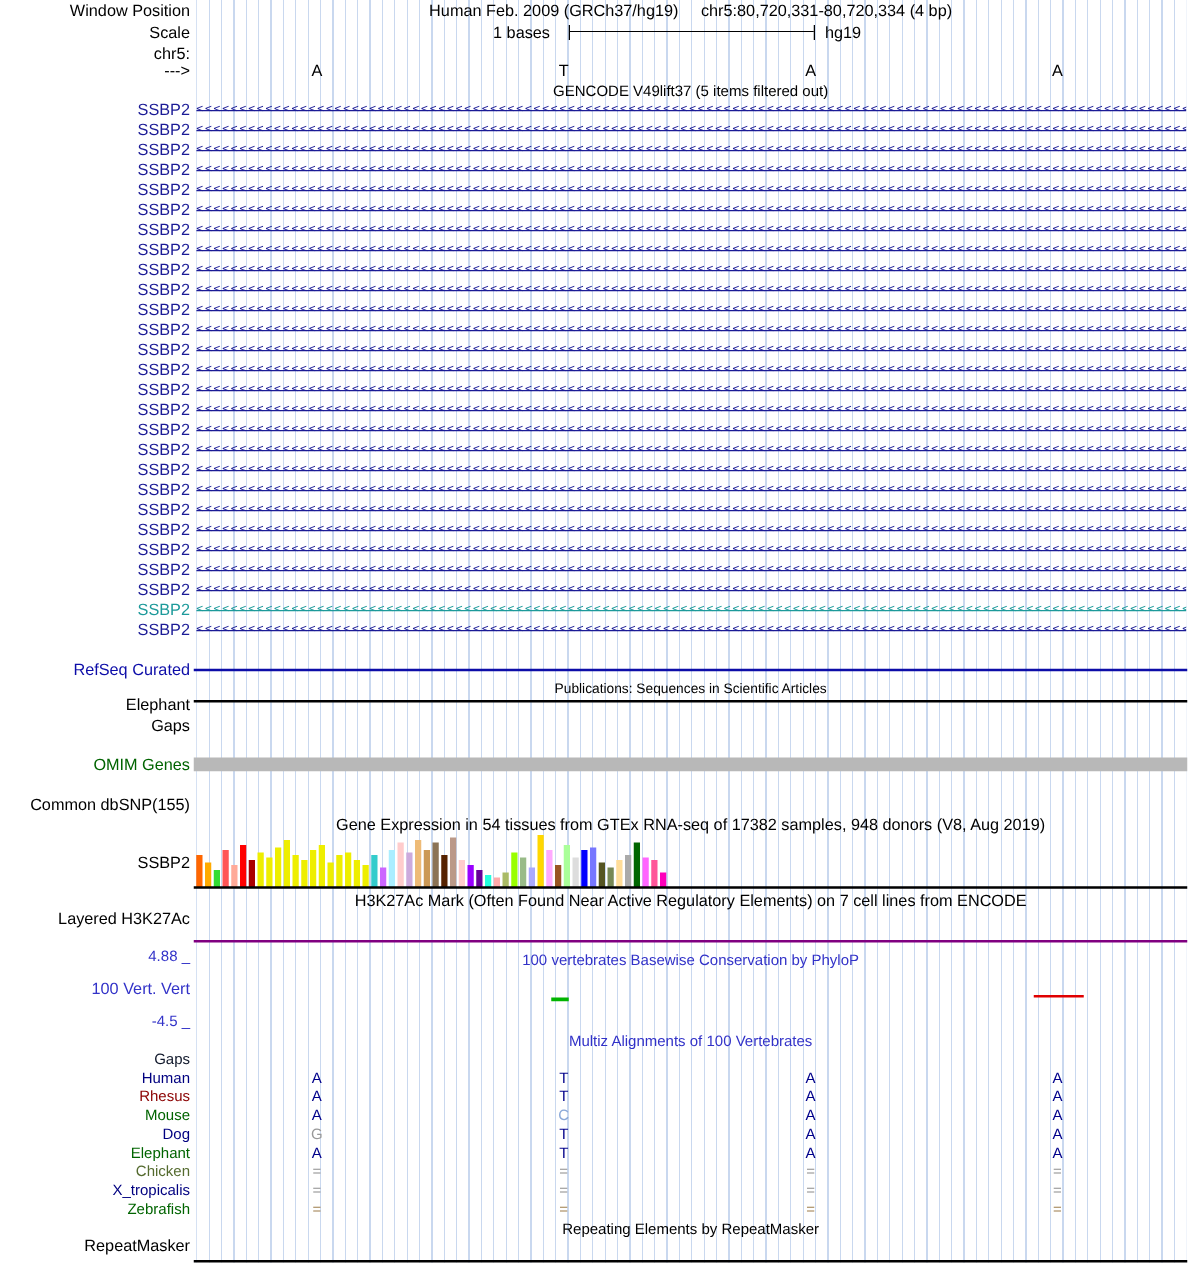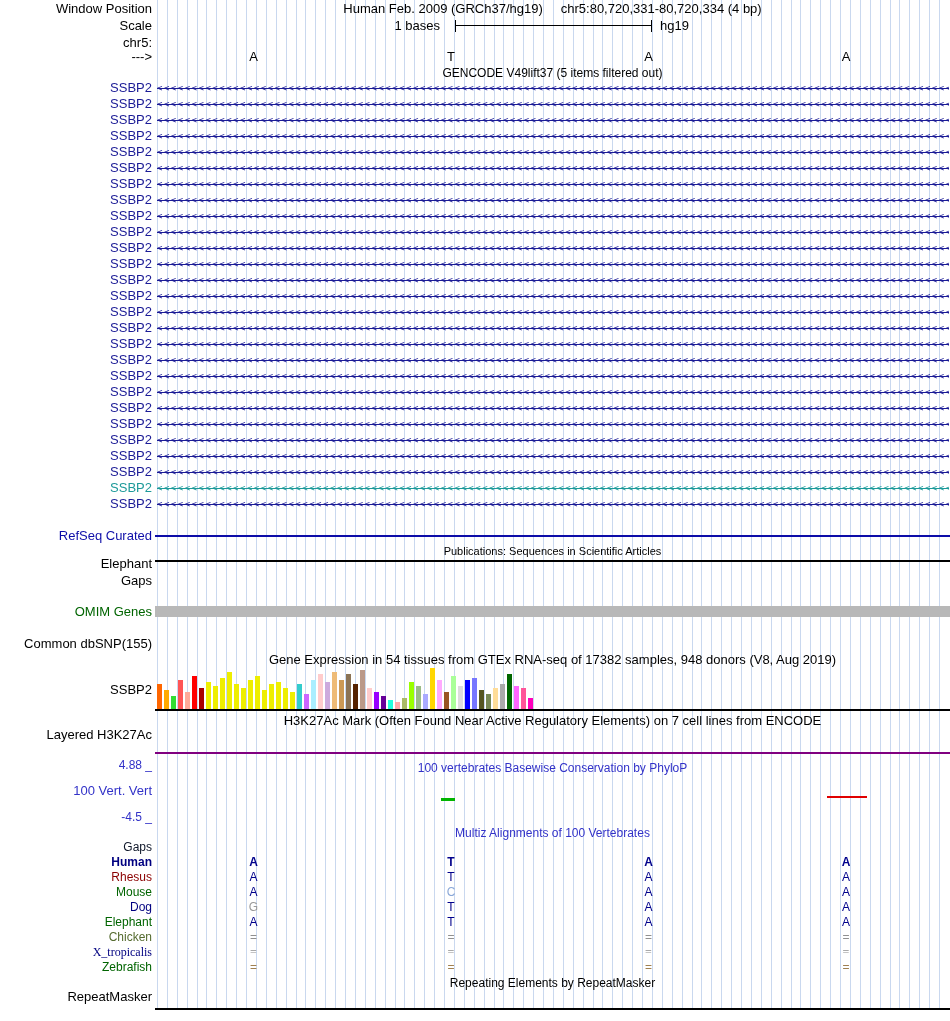--- a/index.html
+++ b/index.html
@@ -336,21 +336,21 @@
   <div class="layer">
       <div class="mark" style="left: 441px; top: 798px; width: 14px; height: 3px; background: rgb(0, 180, 0);"></div>
       <div class="mark" style="left: 827px; top: 796px; width: 40px; height: 2px; background: rgb(224, 0, 0);"></div>
     </div>
 
   <div class="title f12" style="top: 826px; color: rgb(50, 50, 200);">Multiz Alignments of 100 Vertebrates</div>
   <div class="layer">
       <div class="mz-row" style="top: 840px;">
         <div class="lab" style="color: #0f172a;">Gaps</div>
       </div>
-      <div class="mz-row" style="top: 855px; font-weight: bold;">
+      <div class="mz-row" style="top: 855px;">
         <div class="lab" style="color: rgb(0, 0, 128);">Human</div>
         <div class="base" style="left: 213.5px; top: 0px; color: rgb(0, 0, 139);">A</div>
         <div class="base" style="left: 411px; top: 0px; color: rgb(0, 0, 139);">T</div>
         <div class="base" style="left: 608.5px; top: 0px; color: rgb(0, 0, 139);">A</div>
         <div class="base" style="left: 806px; top: 0px; color: rgb(0, 0, 139);">A</div>
       </div>
       <div class="mz-row" style="top: 870px;">
         <div class="lab" style="color: rgb(139, 0, 0);">Rhesus</div>
         <div class="base" style="left: 213.5px; top: 0px; color: rgb(0, 0, 139);">A</div>
         <div class="base" style="left: 411px; top: 0px; color: rgb(0, 0, 139);">T</div>
@@ -378,21 +378,21 @@
         <div class="base" style="left: 608.5px; top: 0px; color: rgb(0, 0, 139);">A</div>
         <div class="base" style="left: 806px; top: 0px; color: rgb(0, 0, 139);">A</div>
       </div>
       <div class="mz-row" style="top: 930px;">
         <div class="lab" style="color: rgb(85, 107, 47);">Chicken</div>
         <div class="base" style="left: 213.5px; top: 0px; color: rgb(144, 144, 144);">=</div>
         <div class="base" style="left: 411px; top: 0px; color: rgb(144, 144, 144);">=</div>
         <div class="base" style="left: 608.5px; top: 0px; color: rgb(144, 144, 144);">=</div>
         <div class="base" style="left: 806px; top: 0px; color: rgb(144, 144, 144);">=</div>
       </div>
-      <div class="mz-row" style="top: 945px; font-family: Liberation Serif, serif;">
+      <div class="mz-row" style="top: 945px;">
         <div class="lab" style="color: rgb(0, 0, 128);">X_tropicalis</div>
         <div class="base" style="left: 213.5px; top: 0px; color: rgb(144, 144, 144);">=</div>
         <div class="base" style="left: 411px; top: 0px; color: rgb(144, 144, 144);">=</div>
         <div class="base" style="left: 608.5px; top: 0px; color: rgb(144, 144, 144);">=</div>
         <div class="base" style="left: 806px; top: 0px; color: rgb(144, 144, 144);">=</div>
       </div>
       <div class="mz-row" style="top: 960px;">
         <div class="lab" style="color: rgb(0, 100, 0);">Zebrafish</div>
         <div class="base" style="left: 213.5px; top: 0px; color: rgb(160, 128, 80);">=</div>
         <div class="base" style="left: 411px; top: 0px; color: rgb(160, 128, 80);">=</div>

